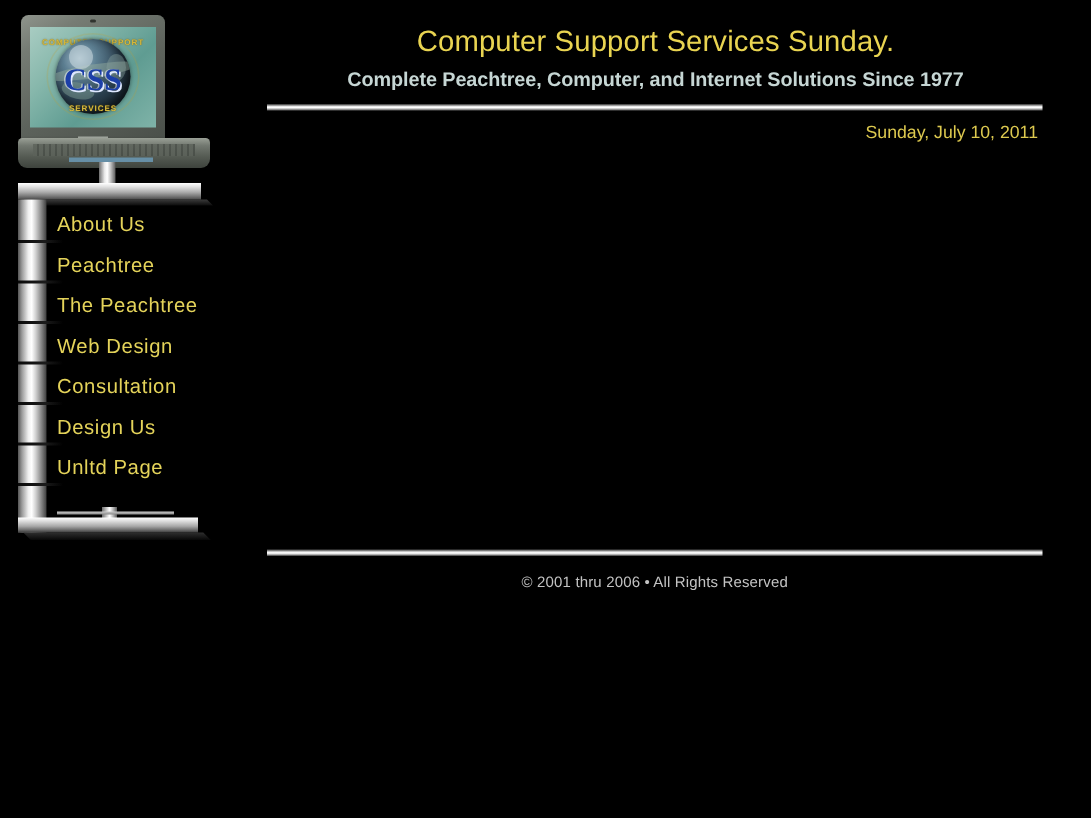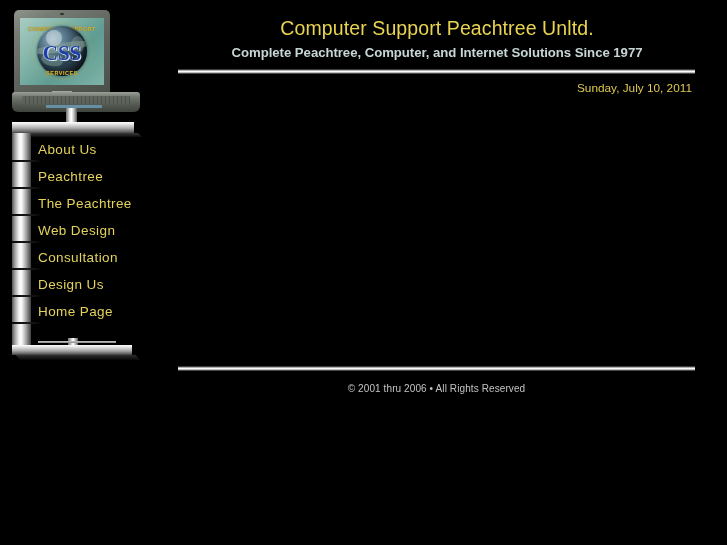--- a/index.html
+++ b/index.html
@@ -219,25 +219,25 @@
   <div class="metal-base-shadow"></div>
   <div class="metal-base"></div>
 
   <nav id="sidebar-menu">
     <a class="menu-item" href="#">About Us</a>
     <a class="menu-item" href="#">Peachtree</a>
     <a class="menu-item" href="#">The Peachtree</a>
     <a class="menu-item" href="#">Web Design</a>
     <a class="menu-item" href="#">Consultation</a>
     <a class="menu-item" href="#">Design Us</a>
-    <a class="menu-item" href="#">Home Page</a>
+    <a class="menu-item" href="#">Unltd Page</a>
   </nav>
 
   <div id="header">
-    <h1 id="site-title">Computer Support Peachtree Unltd.</h1>
+    <h1 id="site-title">Computer Support Services Sunday.</h1>
     <h2 id="site-tagline">Complete Peachtree, Computer, and Internet Solutions Since 1977</h2>
   </div>
   <div class="rule" id="rule-top"></div>
   <div id="date-line">Sunday, July 10, 2011</div>
 
   <div class="rule" id="rule-bottom"></div>
   <div id="footer">
     <div id="footer-copyright">© 2001 thru 2006  •  All Rights Reserved</div>
   </div>
 

